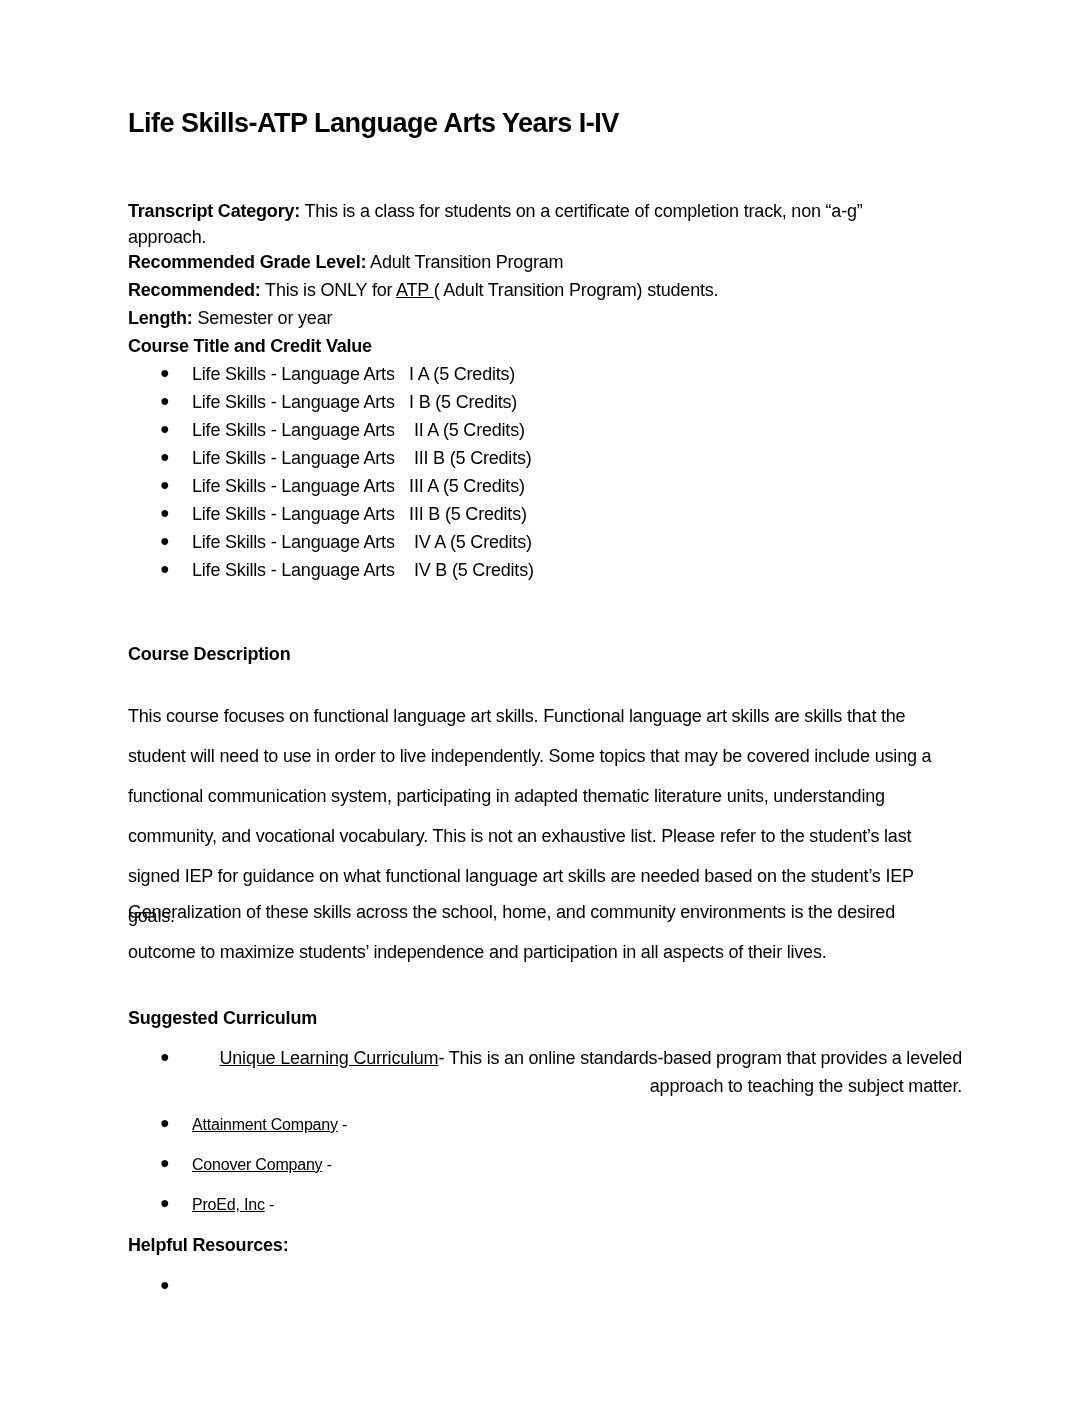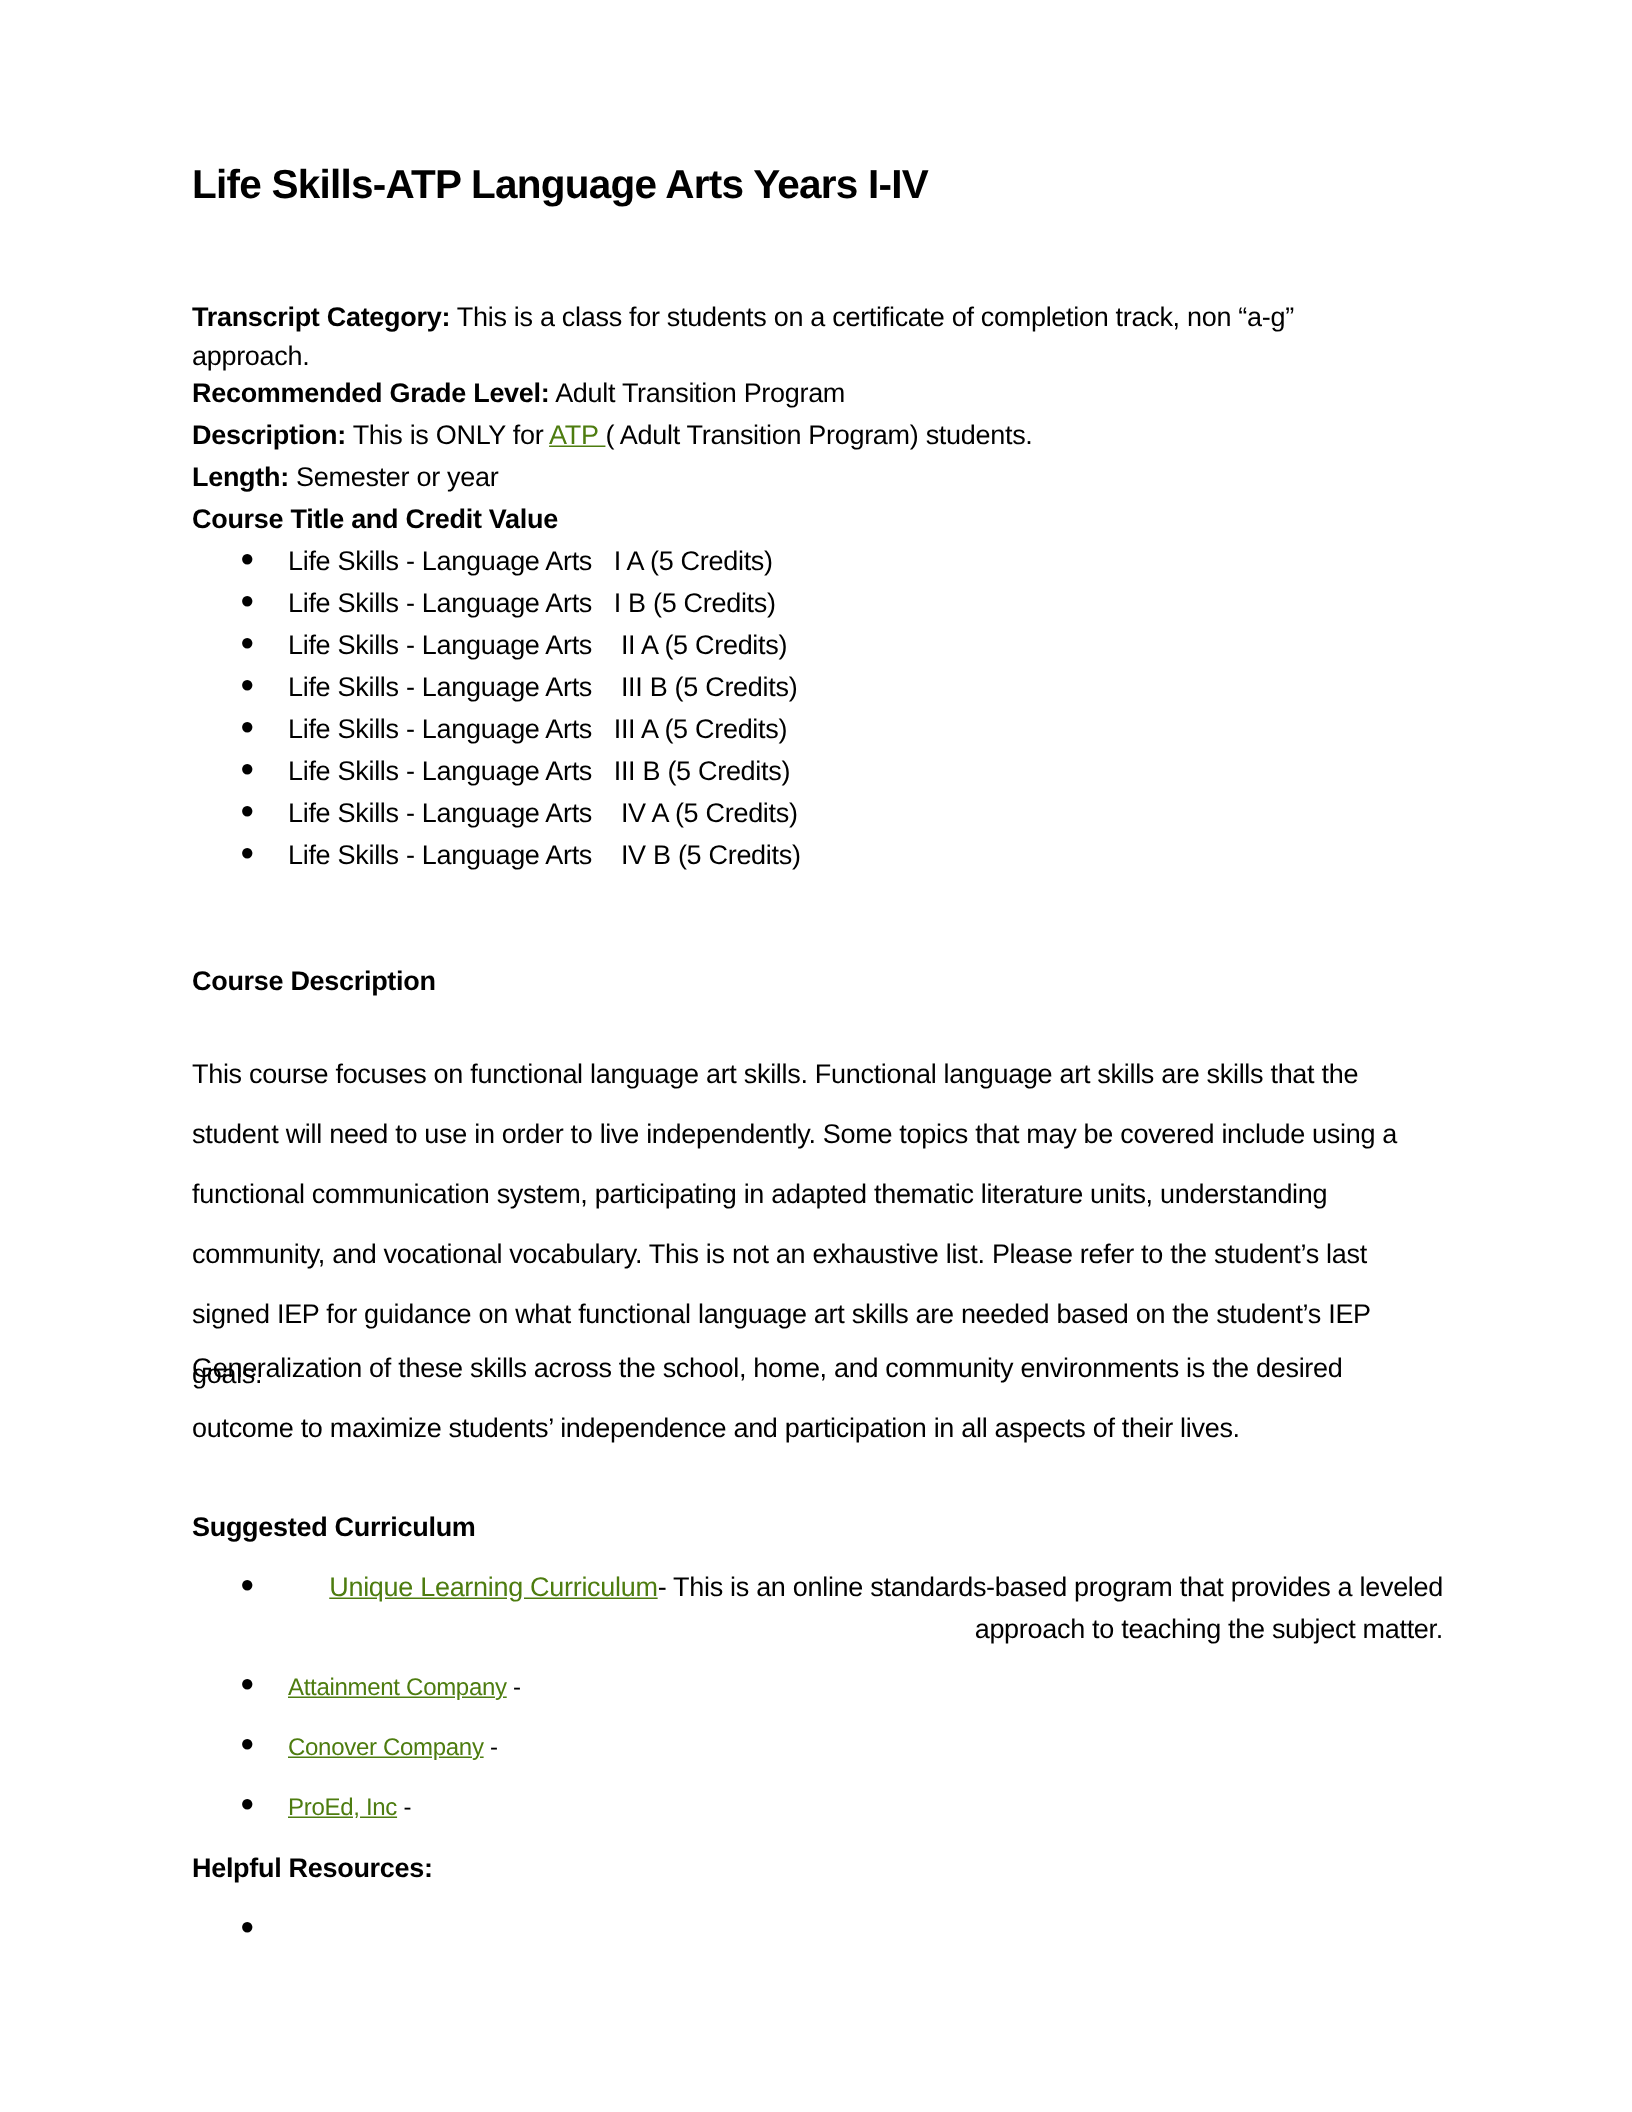--- a/index.html
+++ b/index.html
@@ -3,21 +3,21 @@
   <meta charset="utf-8">
   <style>
     html, body { margin: 0; padding: 0; background: #ffffff; }
     body { width: 1088px; height: 1408px; position: relative; overflow: hidden;
            font-family: "Liberation Sans", sans-serif; color: #000; }
     .page { position: absolute; left: 128px; top: 0; width: 830px; }
     .title { position: absolute; top: 108px; left: 0; width: 830px; text-align: left;
              font-size: 27px; font-weight: bold; letter-spacing: -0.5px; margin: 0; }
     .line { position: absolute; left: 0; font-size: 18px; line-height: 28px; white-space: nowrap; letter-spacing: -0.2px; }
     .b { font-weight: bold; }
-    a.link { color: #4d7c0f; text-decoration: underline; }
+    a.link { color: #000000; text-decoration: underline; }
     .small-link { font-size: 16px; }
     .bullet { position: absolute; left: 32px; font-size: 16px; }
     .item { position: absolute; left: 64px; font-size: 18px; line-height: 28px; white-space: nowrap; letter-spacing: -0.2px; }
     .para { position: absolute; left: 0; width: 830px; font-size: 18px; line-height: 40px; letter-spacing: -0.2px; margin: 0; }
     .para-item { position: absolute; left: 64px; width: 770px; font-size: 18px; line-height: 28px; letter-spacing: -0.2px; margin: 0; text-align: right; }
   </style>
 </head>
 <body>
 
 <div class="page">
@@ -26,21 +26,21 @@
   <div class="line" style="top:197px">
     <span class="b">Transcript Category:</span><span> This is a class for students on a certificate of completion track,  non “a-g”</span>
   </div>
   <div class="line" style="top:223px">approach.</div>
 
   <div class="line" style="top:248px">
     <span class="b">Recommended Grade Level:</span><span> Adult Transition Program</span>
   </div>
 
   <div class="line" style="top:276px">
-    <span class="b">Description:</span><span> This is ONLY for </span><a class="link" href="#">ATP </a><span> ( Adult Transition Program) students.</span>
+    <span class="b">Recommended:</span><span> This is ONLY for </span><a class="link" href="#">ATP </a><span> ( Adult Transition Program) students.</span>
   </div>
 
   <div class="line" style="top:304px">
     <span class="b">Length:</span><span> Semester or year</span>
   </div>
 
   <div class="line b" style="top:332px">Course Title and Credit Value</div>
 
   <span class="bullet" style="top:364px">●</span>
   <div class="item" style="top:360px; white-space:pre">Life Skills - Language Arts   I A (5 Credits)</div>

